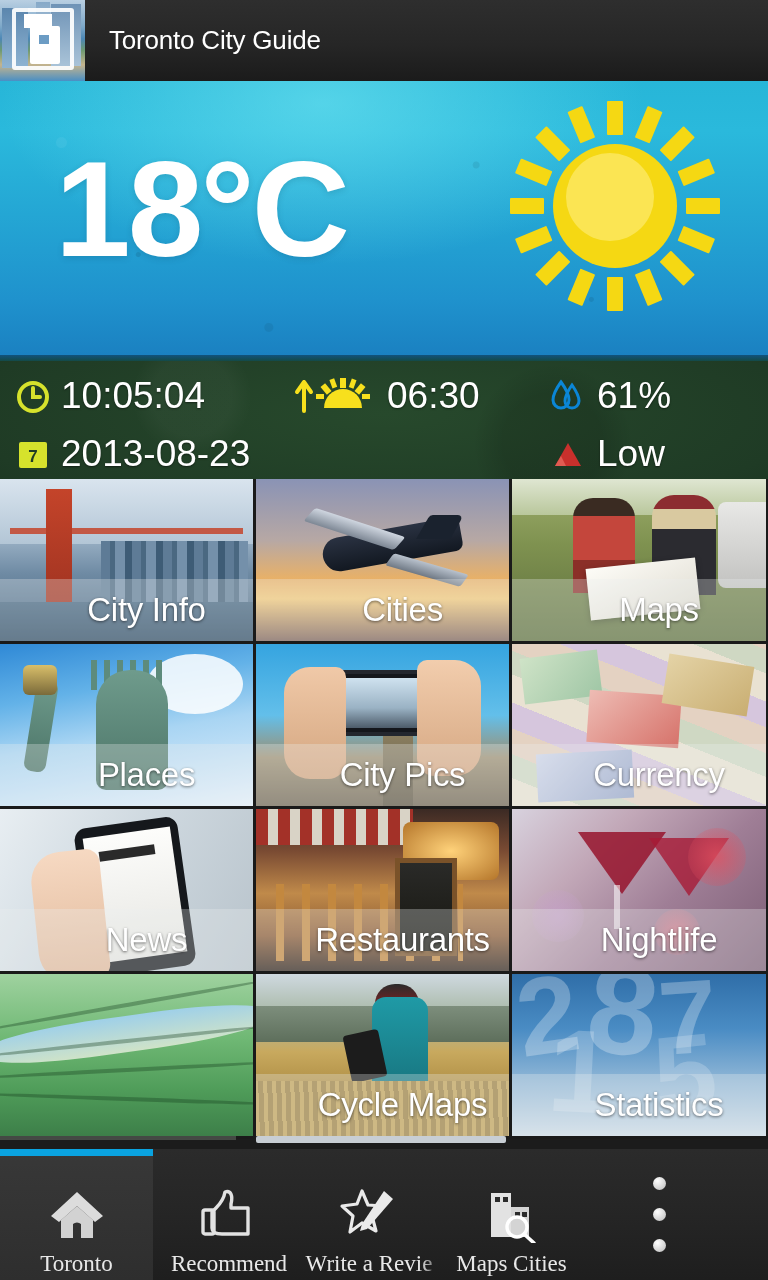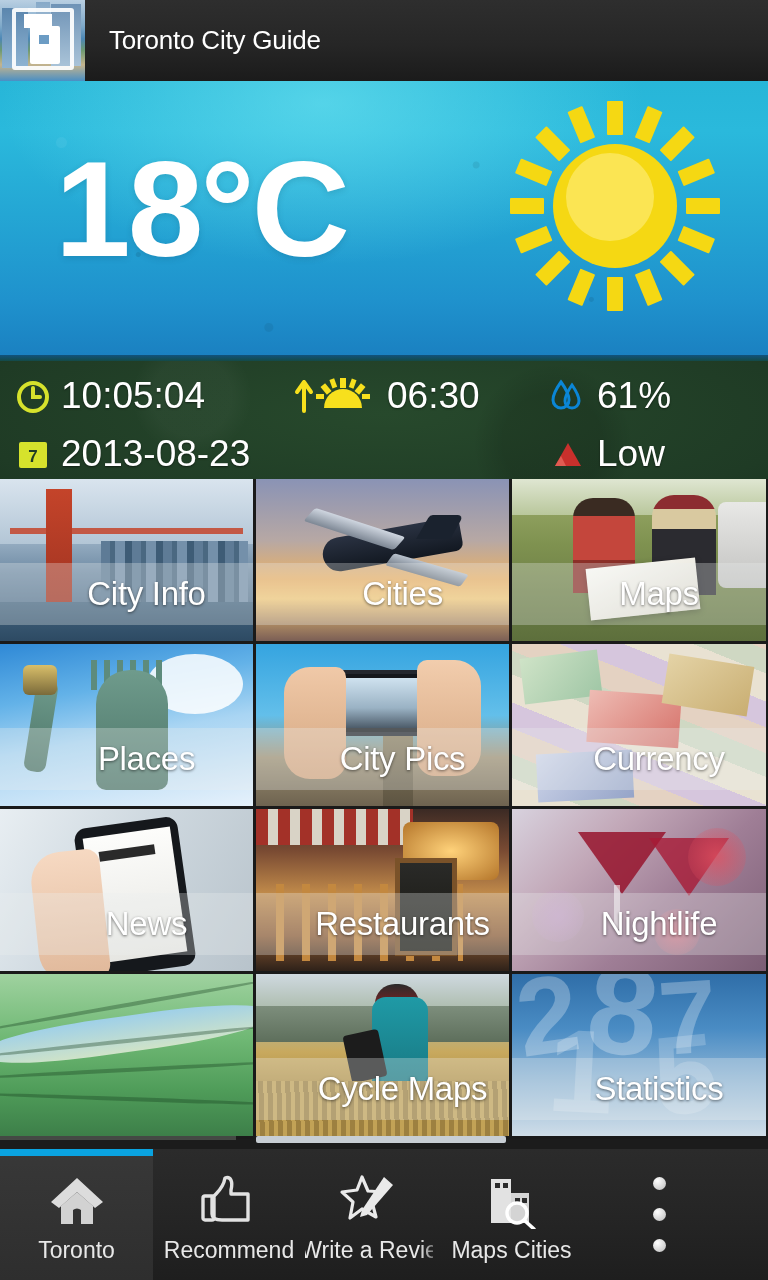--- a/index.html
+++ b/index.html
@@ -112,21 +112,21 @@
   }
   .trow { display:flex; height:162px; margin-bottom:3px; }
   .trow:last-child { margin-bottom:0; }
   .tile {
     position:relative; width:253px; height:162px; margin-right:3px; overflow:hidden;
     cursor:pointer;
   }
   .tile:last-child { margin-right:0; width:254px; }
   .tile .img { position:absolute; inset:0; }
   .tile .band {
-    position:absolute; left:0; bottom:16px; width:100%; height:62px;
+    position:absolute; left:0; bottom:0; width:100%; height:62px;
     background:rgba(235,238,240,.30);
     display:flex; align-items:center; justify-content:center;padding-left:40px;
   }
   .tile .label {
     color:#ffffff; font-size:33px; font-weight:400; letter-spacing:-0.3px;
     text-shadow:0 1px 3px rgba(0,0,0,.55); white-space:nowrap;
   }
 
   
   .art-cityinfo {
@@ -369,21 +369,21 @@
   .nav-left-icon {
     position:absolute; left:0; top:28px; width:22px; height:64px;
     display:flex; flex-direction:column; justify-content:space-between;
   }
   .nav-left-icon span {
     display:block; width:18px; height:12px; background:#d5d5d5; border-radius:3px;
   }
   .nav-item {
     position:relative; display:flex; flex-direction:column;
     align-items:center; justify-content:flex-start;
-    padding-top:22px; cursor:pointer;
+    padding-top:36px; cursor:pointer;font-family:Liberation Serif, serif;
   }
   .nav-item.active {
     background:linear-gradient(180deg,#383838 0%, #2e2e2e 100%);
   }
   .nav-item .accent {
     position:absolute; left:0; top:0; width:100%; height:7px; background:#0aa3e0;
   }
   .nav-item .nlabel {
     color:#e8e8e8; font-size:23px; margin-top:8px; white-space:nowrap;
   }

